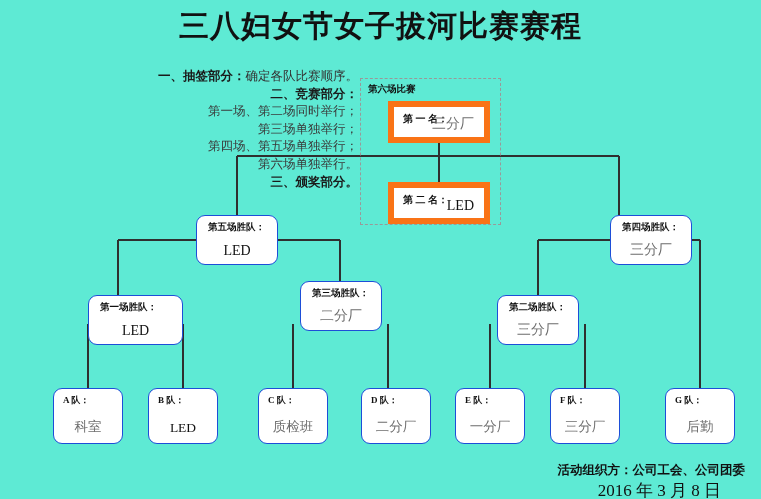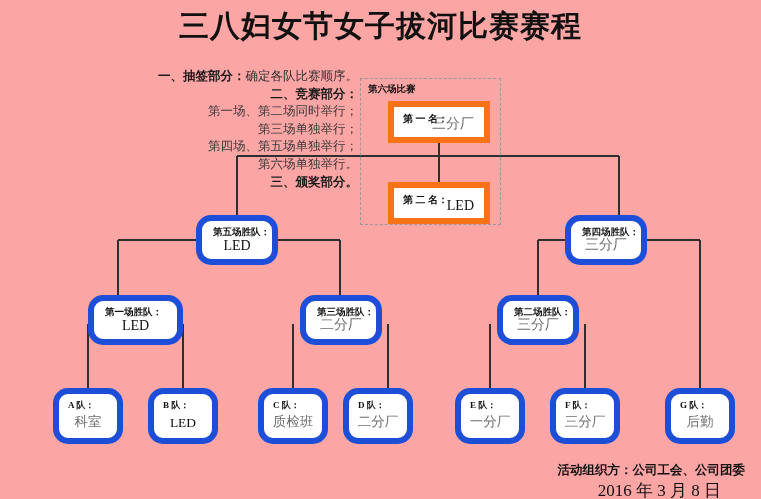--- a/index.html
+++ b/index.html
@@ -9,21 +9,21 @@
   }
   body {
     font-family: "Liberation Serif", "DejaVu Serif", serif;
     color: #000000;
   }
   #page {
     position: relative;
     width: 761px;
     height: 499px;
     overflow: hidden;
-    background: #fca5a5;
+    background: #5eead4;
   }
   #wires {
     position: absolute;
     left: 0;
     top: 0;
     width: 761px;
     height: 499px;
     pointer-events: none;
   }
 
@@ -100,22 +100,22 @@
     right: 10px;
     bottom: 4px;
     font-size: 14px;
     color: #707070;
     white-space: nowrap;
   }
 
   
   .node {
     position: absolute;
-    border: 6px solid #1d4ed8;
-    border-radius: 15px;
+    border: 1px solid #1d4ed8;
+    border-radius: 9px;
     background: #ffffff;
     box-sizing: border-box;
   }
   .node .n-label {
     position: absolute;
     left: 11px;
     top: 5px;
     font-size: 9.5px;
     font-weight: bold;
     color: #111111;
@@ -226,31 +226,31 @@
   <div class="rectbox" style="left:388px; top:182px; width:102px; height:42px;">
     <span class="rank">第 二 名：</span>
     <span class="team" style="color:#111111;">LED</span>
   </div>
 
   <div class="node dark" style="left:196px; top:215px; width:82px; height:50px;">
     <span class="n-label">第五场胜队：</span>
     <span class="n-team">LED</span>
   </div>
 
-  <div class="node" style="left:565px; top:215px; width:82px; height:50px;">
+  <div class="node" style="left:610px; top:215px; width:82px; height:50px;">
     <span class="n-label">第四场胜队：</span>
     <span class="n-team">三分厂</span>
   </div>
 
   <div class="node dark" style="left:88px; top:295px; width:95px; height:50px;">
     <span class="n-label">第一场胜队：</span>
     <span class="n-team">LED</span>
   </div>
 
-  <div class="node" style="left:300px; top:295px; width:82px; height:50px;">
+  <div class="node" style="left:300px; top:281px; width:82px; height:50px;">
     <span class="n-label">第三场胜队：</span>
     <span class="n-team">二分厂</span>
   </div>
 
   <div class="node" style="left:497px; top:295px; width:82px; height:50px;">
     <span class="n-label">第二场胜队：</span>
     <span class="n-team">三分厂</span>
   </div>
 
   <div class="node leaf" style="left:53px; top:388px; width:70px; height:56px;">
@@ -261,21 +261,21 @@
   <div class="node leaf dark" style="left:148px; top:388px; width:70px; height:56px;font-family:Liberation Serif, serif;">
     <span class="n-label">B 队：</span>
     <span class="n-team">LED</span>
   </div>
 
   <div class="node leaf" style="left:258px; top:388px; width:70px; height:56px;padding-left:10px;">
     <span class="n-label">C 队：</span>
     <span class="n-team">质检班</span>
   </div>
 
-  <div class="node leaf" style="left:343px; top:388px; width:70px; height:56px;">
+  <div class="node leaf" style="left:361px; top:388px; width:70px; height:56px;">
     <span class="n-label">D 队：</span>
     <span class="n-team">二分厂</span>
   </div>
 
   <div class="node leaf" style="left:455px; top:388px; width:70px; height:56px;">
     <span class="n-label">E 队：</span>
     <span class="n-team">一分厂</span>
   </div>
 
   <div class="node leaf" style="left:550px; top:388px; width:70px; height:56px;">

